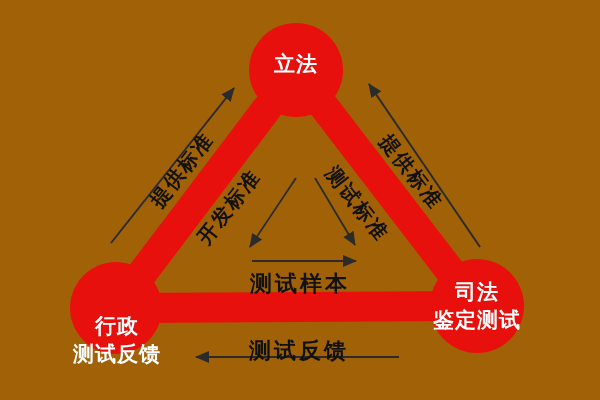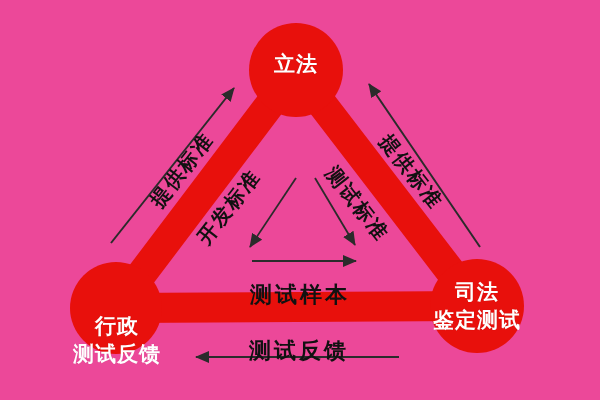--- a/index.html
+++ b/index.html
@@ -1,21 +1,21 @@
 <!DOCTYPE html>
 <html><head>
 <meta charset="utf-8">
 <style>
   html, body { margin: 0; padding: 0; }
   body { background: #ffffff; font-family: "DejaVu Sans", "Liberation Sans", sans-serif; }
   .stage {
     position: relative;
     width: 600px;
     height: 400px;
-    background: #ec4899;
+    background: #a16207;
     overflow: hidden;
   }
   .stage svg { position: absolute; left: 0; top: 0; }
   .node-label {
     position: absolute;
     transform: translate(-50%, -50%);
     color: #ffffff;
     font-weight: bold;
     text-align: center;
     white-space: nowrap;
@@ -73,16 +73,16 @@
   </div>
   <div class="node-label" style="left:477px; top:306px;">
     <div>司法</div>
     <div>鉴定测试</div>
   </div>
 
   <div class="edge-label rot-left" style="left:182px; top:170px;">提供标准</div>
   <div class="edge-label rot-left" style="left:229px; top:207px;">开发标准</div>
   <div class="edge-label rot-right" style="left:357px; top:204px;">测试标准</div>
   <div class="edge-label rot-right" style="left:411px; top:172px;">提供标准</div>
-  <div class="edge-label horiz" style="left:300px; top:295px;">测试样本</div>
+  <div class="edge-label horiz" style="left:300px; top:284px;">测试样本</div>
   <div class="edge-label horiz" style="left:299px; top:341px;margin-top:10px;">测试反馈</div>
 
 </div>
 
 </body></html>

